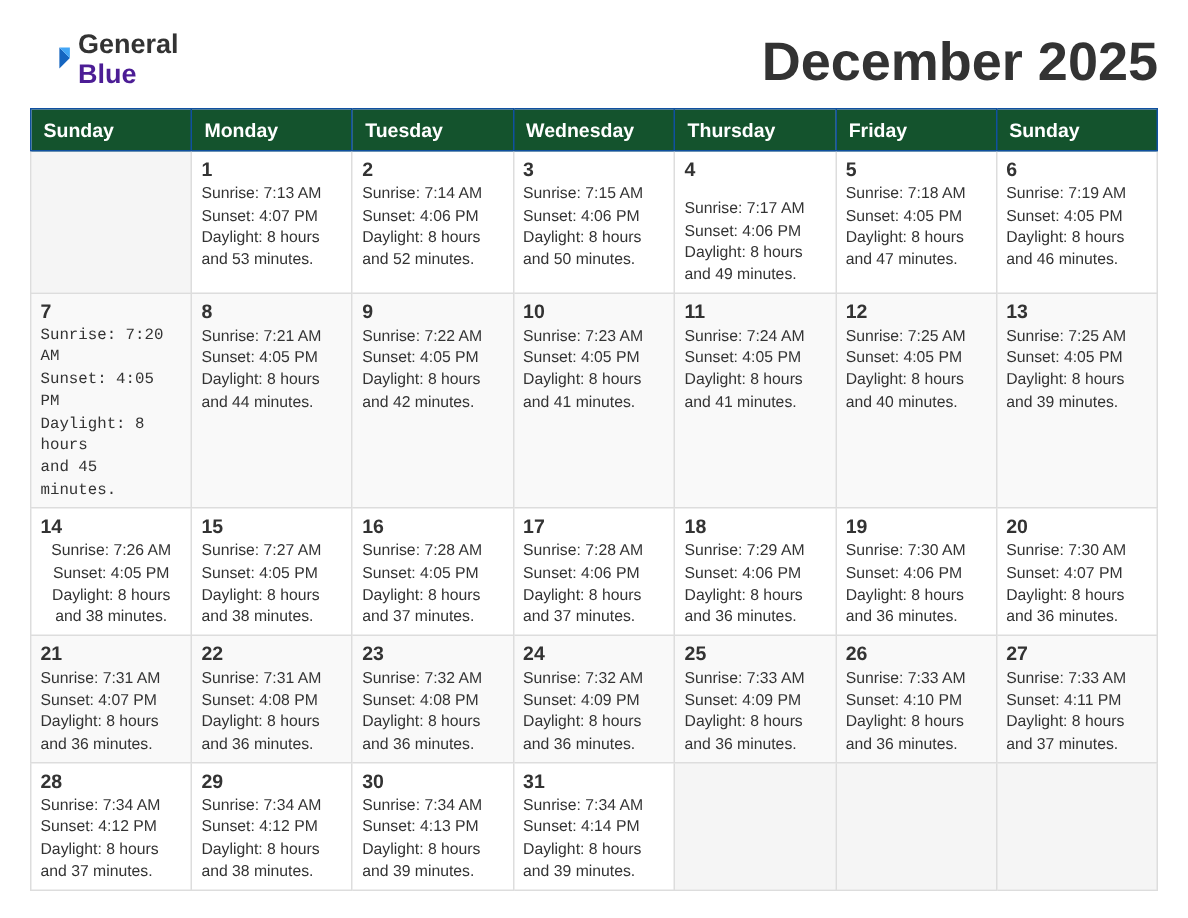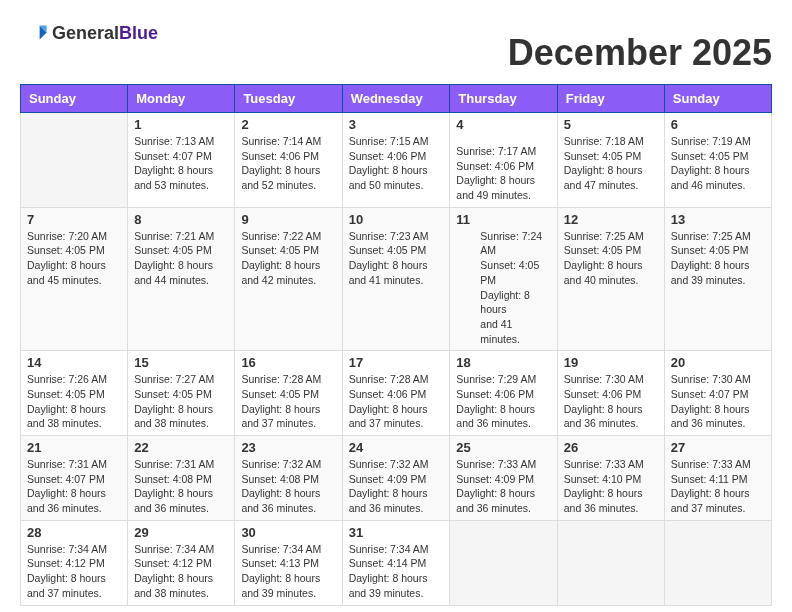--- a/index.html
+++ b/index.html
@@ -16,50 +16,50 @@
       align-items: flex-start;
       margin-bottom: 10px;
     }
     .logo {
       display: flex;
       align-items: center;
       gap: 4px;
     }
     .logo-text {
       display: flex;
+      flex-direction: column;
       font-size: 18px;
       font-weight: bold;
       line-height: 1.1;
     }
     .logo-general { color: #333; }
     .logo-blue { color: #4c1d95; }
     .logo-icon {
       width: 28px;
       height: 28px;
     }
     .title-section {
       text-align: right;
-      margin-top: 12px;
     }
     .month-title {
       font-size: 36px;
       font-weight: bold;
       color: #333;
     }
     .location-subtitle {
       font-size: 16px;
       color: #555;
     }
     .calendar {
       width: 100%;
       border-collapse: collapse;
       border: 1px solid #ccc;
     }
     .calendar th {
-      background-color: #8b5cf6;
+      background-color: #14532d;
       color: #fff;
       text-align: left;
       padding: 6px 8px;
       font-size: 13px;
       border: 1px solid #1050a0;
     }
     .calendar td {
       vertical-align: top;
       padding: 4px 6px;
       border: 1px solid #ddd;
@@ -163,21 +163,21 @@
           <span class="day-number">6</span>
           <div class="day-info" style="white-space: pre-line;">Sunrise: 7:19 AM
 Sunset: 4:05 PM
 Daylight: 8 hours
 and 46 minutes.</div>
         </td>
       </tr>
       <tr>
         <td>
           <span class="day-number">7</span>
-          <div class="day-info" style="white-space: pre-line;">Sunrise: 7:20 AM
+          <div class="day-info" style="white-space: pre-line; font-family: Liberation Mono, monospace;">Sunrise: 7:20 AM
 Sunset: 4:05 PM
 Daylight: 8 hours
 and 45 minutes.</div>
         </td>
         <td>
           <span class="day-number">8</span>
           <div class="day-info" style="white-space: pre-line;">Sunrise: 7:21 AM
 Sunset: 4:05 PM
 Daylight: 8 hours
 and 44 minutes.</div>
@@ -191,21 +191,21 @@
         </td>
         <td>
           <span class="day-number">10</span>
           <div class="day-info" style="white-space: pre-line;">Sunrise: 7:23 AM
 Sunset: 4:05 PM
 Daylight: 8 hours
 and 41 minutes.</div>
         </td>
         <td>
           <span class="day-number">11</span>
-          <div class="day-info" style="white-space: pre-line; margin-left: 24px;">Sunrise: 7:24 AM
+          <div class="day-info" style="white-space: pre-line;">Sunrise: 7:24 AM
 Sunset: 4:05 PM
 Daylight: 8 hours
 and 41 minutes.</div>
         </td>
         <td>
           <span class="day-number">12</span>
           <div class="day-info" style="white-space: pre-line;">Sunrise: 7:25 AM
 Sunset: 4:05 PM
 Daylight: 8 hours
 and 40 minutes.</div>
@@ -214,21 +214,21 @@
           <span class="day-number">13</span>
           <div class="day-info" style="white-space: pre-line;">Sunrise: 7:25 AM
 Sunset: 4:05 PM
 Daylight: 8 hours
 and 39 minutes.</div>
         </td>
       </tr>
       <tr>
         <td>
           <span class="day-number">14</span>
-          <div class="day-info" style="white-space: pre-line;">Sunrise: 7:26 AM
+          <div class="day-info" style="white-space: pre-line; text-align: center;">Sunrise: 7:26 AM
 Sunset: 4:05 PM
 Daylight: 8 hours
 and 38 minutes.</div>
         </td>
         <td>
           <span class="day-number">15</span>
           <div class="day-info" style="white-space: pre-line;">Sunrise: 7:27 AM
 Sunset: 4:05 PM
 Daylight: 8 hours
 and 38 minutes.</div>

